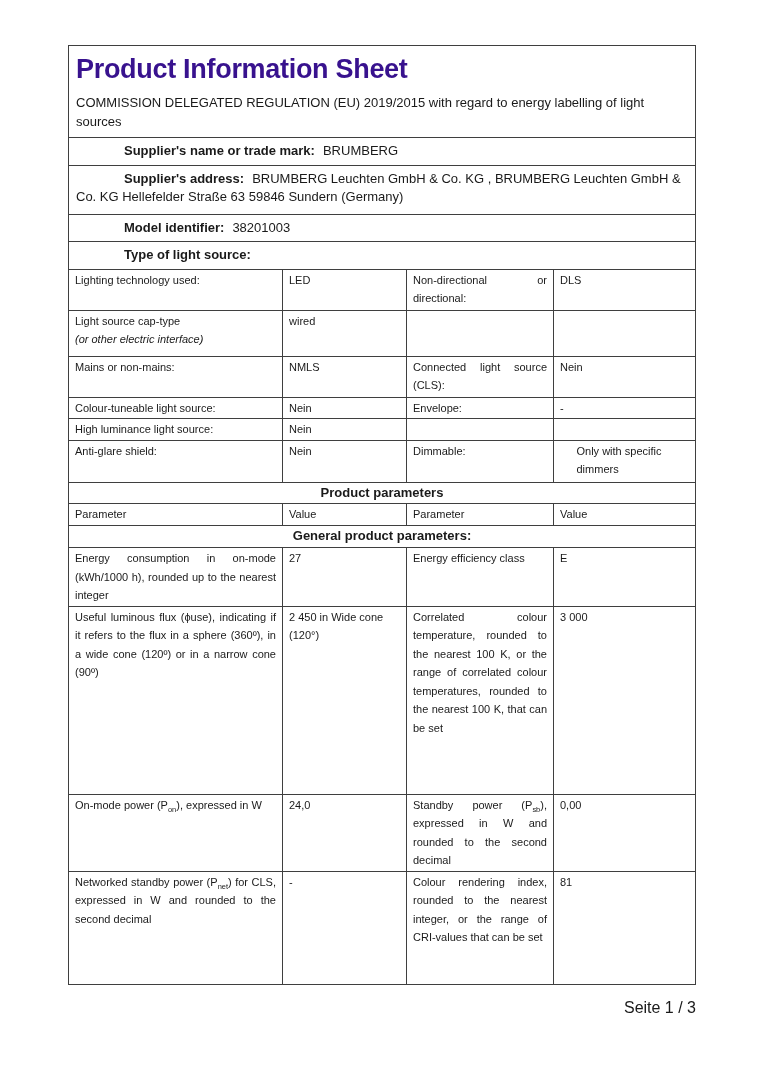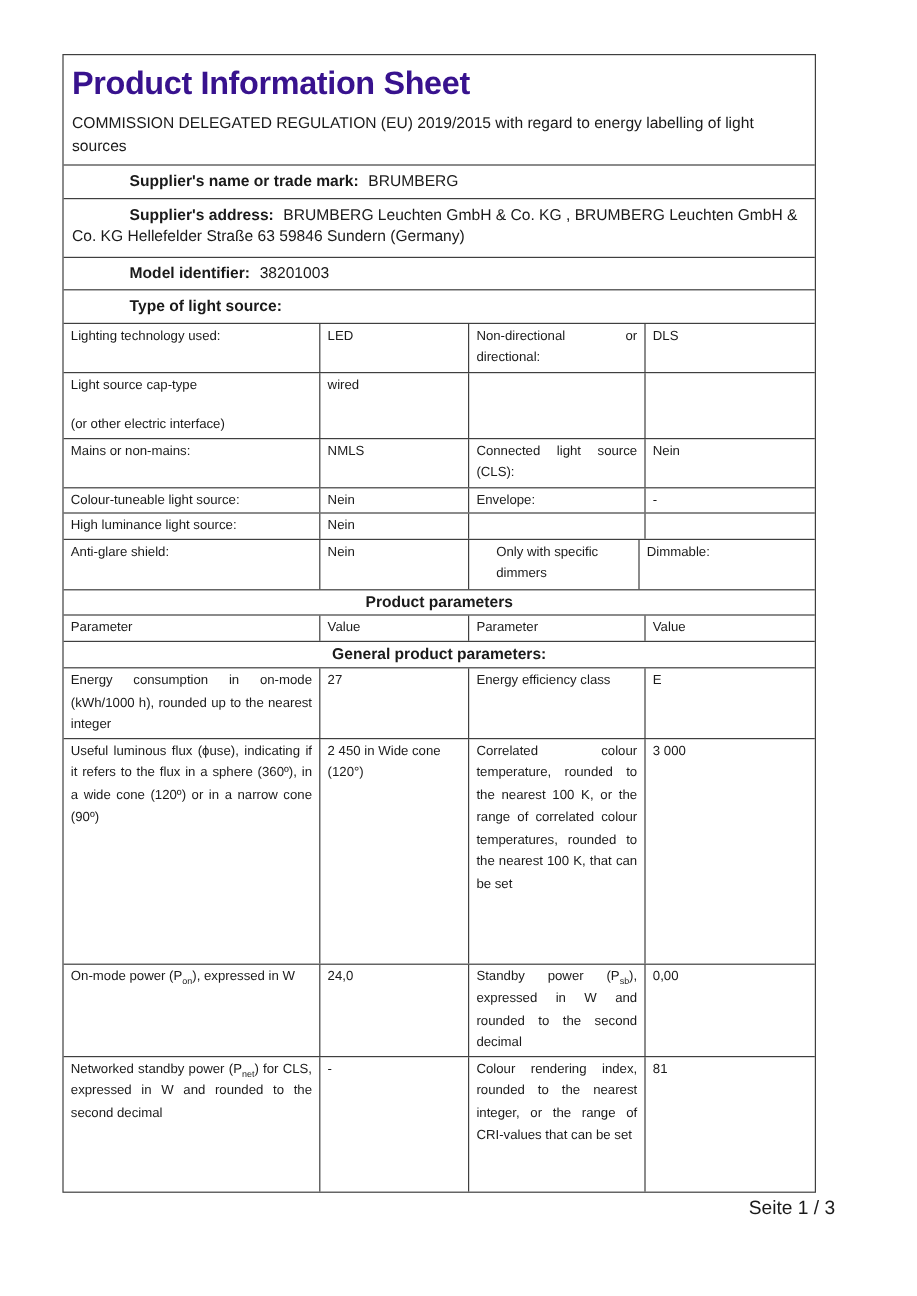--- a/index.html
+++ b/index.html
@@ -6,21 +6,21 @@
   html, body { background: #ffffff; }
   body {
     width: 764px; height: 1080px;
     font-family: "Liberation Sans", sans-serif;
     color: var(--text-color, #1a1a1a);
     position: relative;
   }
   .page { position: relative; width: 764px; height: 1080px; background: #fff; overflow: hidden; }
 
   .sheet {
-    position: absolute; left: 52px; top: 45px; width: 628px;
+    position: absolute; left: 68px; top: 45px; width: 628px;
     border: 1px solid var(--line-color, #3f3f3f);
     background: #fff;
   }
 
   
   .block { border-top: 1px solid var(--line-color, #3f3f3f); padding: 4px 7px; font-size: 13px; line-height: 18.5px; }
   .sheet > :first-child { border-top: none; }
 
   .title-block { padding: 7px 7px 6px; min-height: 89px; }
   .doc-title {
@@ -38,21 +38,21 @@
   
   .row { display: flex; align-items: stretch; border-top: 1px solid var(--line-color, #3f3f3f); }
   .cell { padding: 1px 6px; font-size: 11px; line-height: 18.5px; }
   .cell + .cell { border-left: 1px solid var(--line-color, #3f3f3f); }
   .c1 { width: 213px; }
   .c2 { width: 124px; }
   .c3 { width: 147px; }
   .c4 { flex: 1; }
   .par { text-align: justify; }
   .val { }
-  .line-gap { margin-top: 15px; }
+  .line-gap { margin-top: 0; font-style: italic; }
   .tight { max-width: 96px; margin: 0 auto; }
   sub { font-size: 0.68em; line-height: 0; }
 
   .footer {
     position: absolute; left: 68px; top: 1001px; width: 628px;
     text-align: right; font-size: 16px; line-height: 14px; color: #1a1a1a;
   }
 </style>
 </head>
 <body>
@@ -115,24 +115,24 @@
     <div class="row" style="min-height:21px">
       <div class="cell c1 par">High luminance light source:</div>
       <div class="cell c2 val">Nein</div>
       <div class="cell c3 par"></div>
       <div class="cell c4 val"></div>
     </div>
 
     <div class="row" style="min-height:42px">
       <div class="cell c1 par">Anti-glare shield:</div>
       <div class="cell c2 val">Nein</div>
+      <div class="cell c3 par">Dimmable:</div>
       <div class="cell c4 val">
         <div class="tight">Only with specific dimmers</div>
       </div>
-      <div class="cell c3 par">Dimmable:</div>
     </div>
 
     <div class="block bold-center" style="min-height:21px">Product parameters</div>
 
     <div class="row" style="min-height:22px">
       <div class="cell c1">Parameter</div>
       <div class="cell c2">Value</div>
       <div class="cell c3">Parameter</div>
       <div class="cell c4">Value</div>
     </div>

